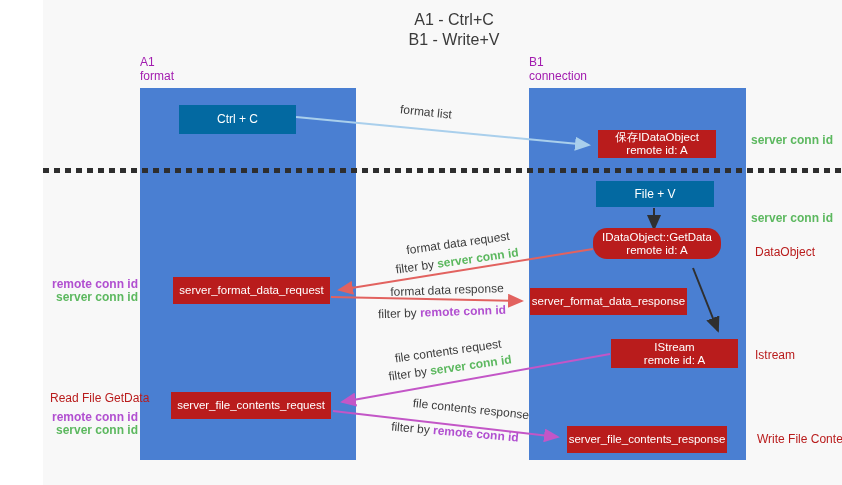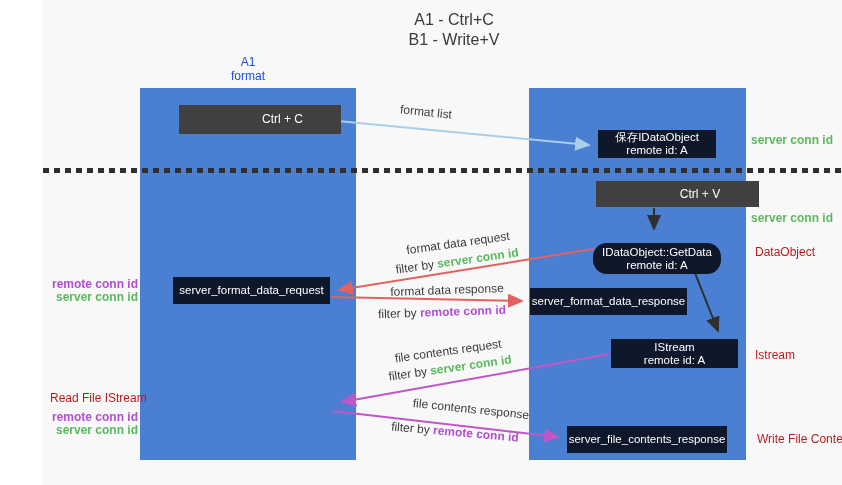--- a/index.html
+++ b/index.html
@@ -8,27 +8,27 @@
     background:#f8f8f8;
     font-family:"Liberation Sans","DejaVu Sans",sans-serif;
     color:#3c3c3c;
     margin-left:43px;
   }
   .title{
     position:absolute;top:10px;left:0;width:822px;text-align:center;
     font-size:16px;line-height:20px;color:#3a3a3a;
   }
   .panel{position:absolute;background:#4a7fd2;}
-  .hdr{position:absolute;text-align:center;font-size:12px;line-height:14px;color:#1d4ed8;}
+  .hdr{position:absolute;font-size:12px;line-height:14px;color:#a21caf;}
   .box{
     position:absolute;display:flex;flex-direction:column;align-items:center;justify-content:center;
     color:#ffffff;text-align:center;font-size:11.5px;line-height:13px;white-space:nowrap;
   }
-  .green{background:#404040;padding-left:45px;}
-  .orange{background:#0f172a;}
+  .green{background:#0369a1;}
+  .orange{background:#b91c1c;}
   .dotted{
     position:absolute;left:0;top:168px;width:842px;height:5px;
     background:repeating-linear-gradient(90deg,#2e2e2e 0 6px,transparent 6px 11px);
   }
   .albl{
     position:absolute;white-space:nowrap;font-size:12px;color:#3c3c3c;
   }
   .side{position:absolute;font-size:12px;color:#b91c1c;white-space:nowrap;}
   .green-t{color:#5cb85f;font-weight:bold;}
   .purple-t{color:#b14fd0;font-weight:bold;}
@@ -41,20 +41,24 @@
 <div class="canvas">
 
   <div class="title">
     <div>A1 - Ctrl+C</div>
     <div>B1 - Write+V</div>
   </div>
 
   <div class="hdr" style="left:97px;top:55px;width:216px;">
     <div>A1</div>
     <div>format</div>
+  </div>
+  <div class="hdr" style="left:486px;top:55px;width:217px;">
+    <div>B1</div>
+    <div>connection</div>
   </div>
 
   <div class="panel" style="left:97px;top:88px;width:216px;height:372px;"></div>
   <div class="panel" style="left:486px;top:88px;width:217px;height:372px;"></div>
 
   <div class="dotted"></div>
 
   <svg class="overlay" width="842" height="485" viewBox="0 0 842 485">
     <defs>
       <marker id="mBlue" markerWidth="9" markerHeight="7" refX="7" refY="3.5" orient="auto">
@@ -82,41 +86,44 @@
   <div class="box green" style="left:136px;top:105px;width:117px;height:29px;font-size:12px;">
     <div>Ctrl + C</div>
   </div>
 
   <div class="box orange" style="left:555px;top:130px;width:118px;height:28px;">
     <div>保存IDataObject</div>
     <div>remote id: A</div>
   </div>
 
   <div class="box green" style="left:553px;top:181px;width:118px;height:26px;font-size:12px;">
-    <div>Ctrl + V</div>
+    <div>File + V</div>
   </div>
 
-  <div class="box orange" style="left:550px;top:243px;width:128px;height:31px;border-radius:14px;">
+  <div class="box orange" style="left:550px;top:228px;width:128px;height:31px;border-radius:14px;">
     <div>IDataObject::GetData</div>
     <div>remote id: A</div>
   </div>
 
   <div class="box orange" style="left:487px;top:288px;width:157px;height:27px;">
     <div>server_format_data_response</div>
   </div>
 
   <div class="box orange" style="left:130px;top:277px;width:157px;height:27px;">
     <div>server_format_data_request</div>
   </div>
 
   <div class="box orange" style="left:568px;top:339px;width:127px;height:29px;">
     <div>IStream</div>
     <div>remote id: A</div>
   </div>
 
+  <div class="box orange" style="left:128px;top:392px;width:160px;height:27px;">
+    <div>server_file_contents_request</div>
+  </div>
 
   <div class="box orange" style="left:524px;top:426px;width:160px;height:27px;">
     <div>server_file_contents_response</div>
   </div>
 
   <div class="albl" style="left:383px;top:112px;transform:translate(-50%,-50%) rotate(6deg);">format list</div>
 
   <div class="albl" style="left:415px;top:243px;transform:translate(-50%,-50%) rotate(-8deg);">format data request</div>
   <div class="albl" style="left:414px;top:261px;transform:translate(-50%,-50%) rotate(-8deg);">
     <span>filter by </span><span class="green-t">server conn id</span>
@@ -140,19 +147,19 @@
   <div class="side green-t" style="left:708px;top:133px;">server conn id</div>
   <div class="side green-t" style="left:708px;top:211px;">server conn id</div>
   <div class="side" style="left:712px;top:245px;">DataObject</div>
   <div class="side" style="left:712px;top:348px;">Istream</div>
   <div class="side" style="left:714px;top:432px;">Write File Contents</div>
 
   <div class="left-ids" style="top:278px;">
     <div class="purple-t">remote conn id</div>
     <div class="green-t">server conn id</div>
   </div>
-  <div class="side" style="left:7px;top:391px;">Read File IStream</div>
+  <div class="side" style="left:7px;top:391px;">Read File GetData</div>
   <div class="left-ids" style="top:411px;">
     <div class="purple-t">remote conn id</div>
     <div class="green-t">server conn id</div>
   </div>
 
 </div>
 
 </body></html>

